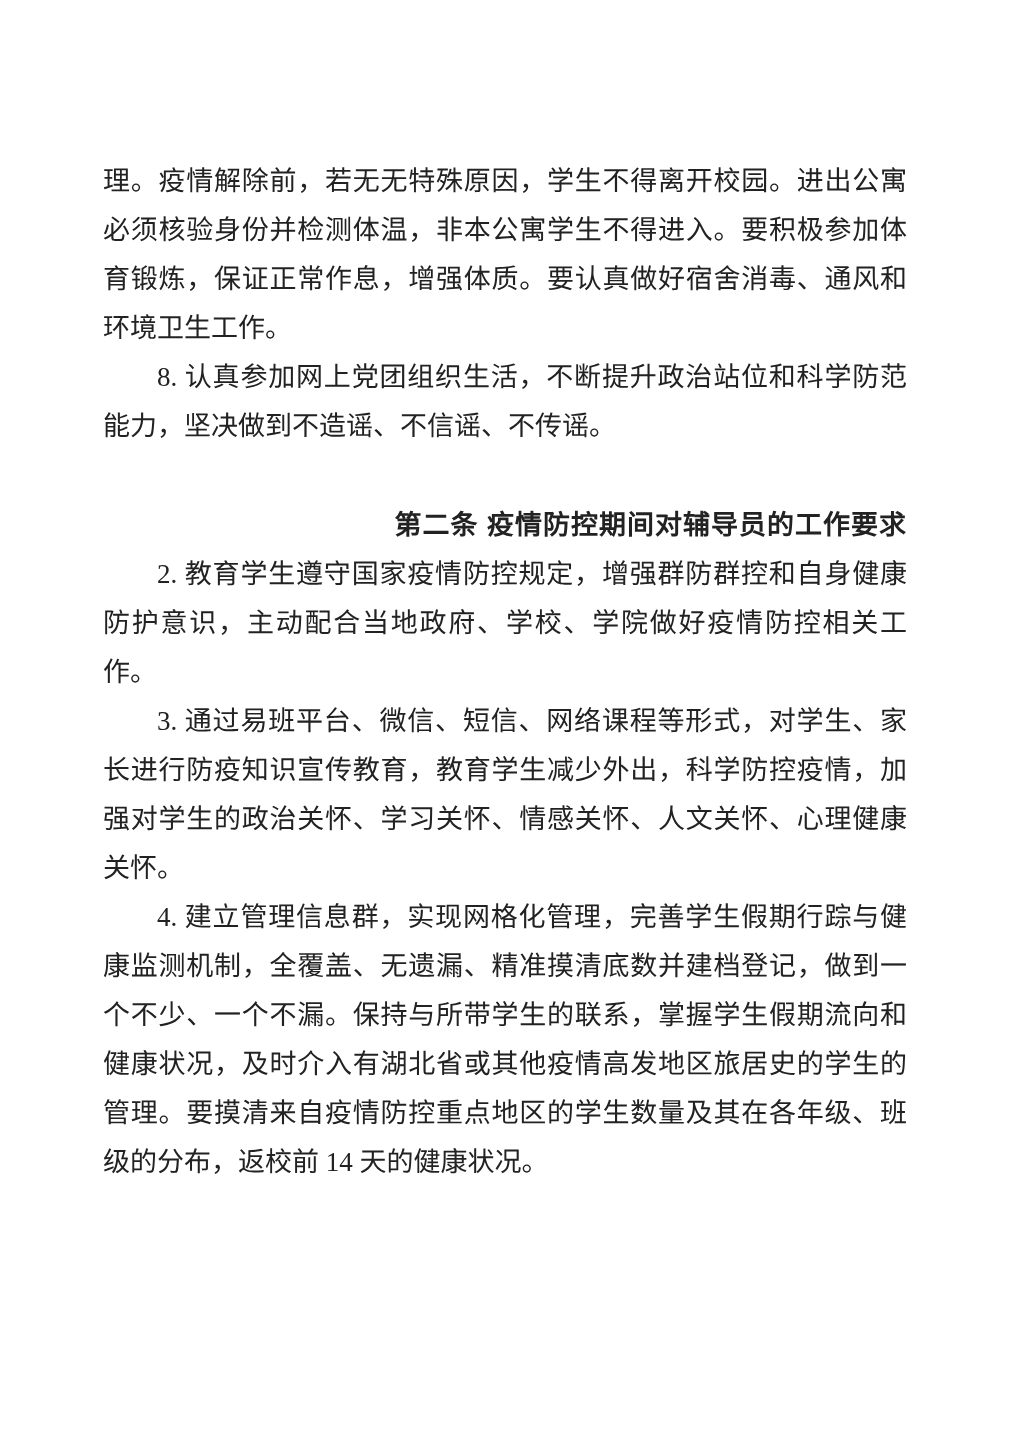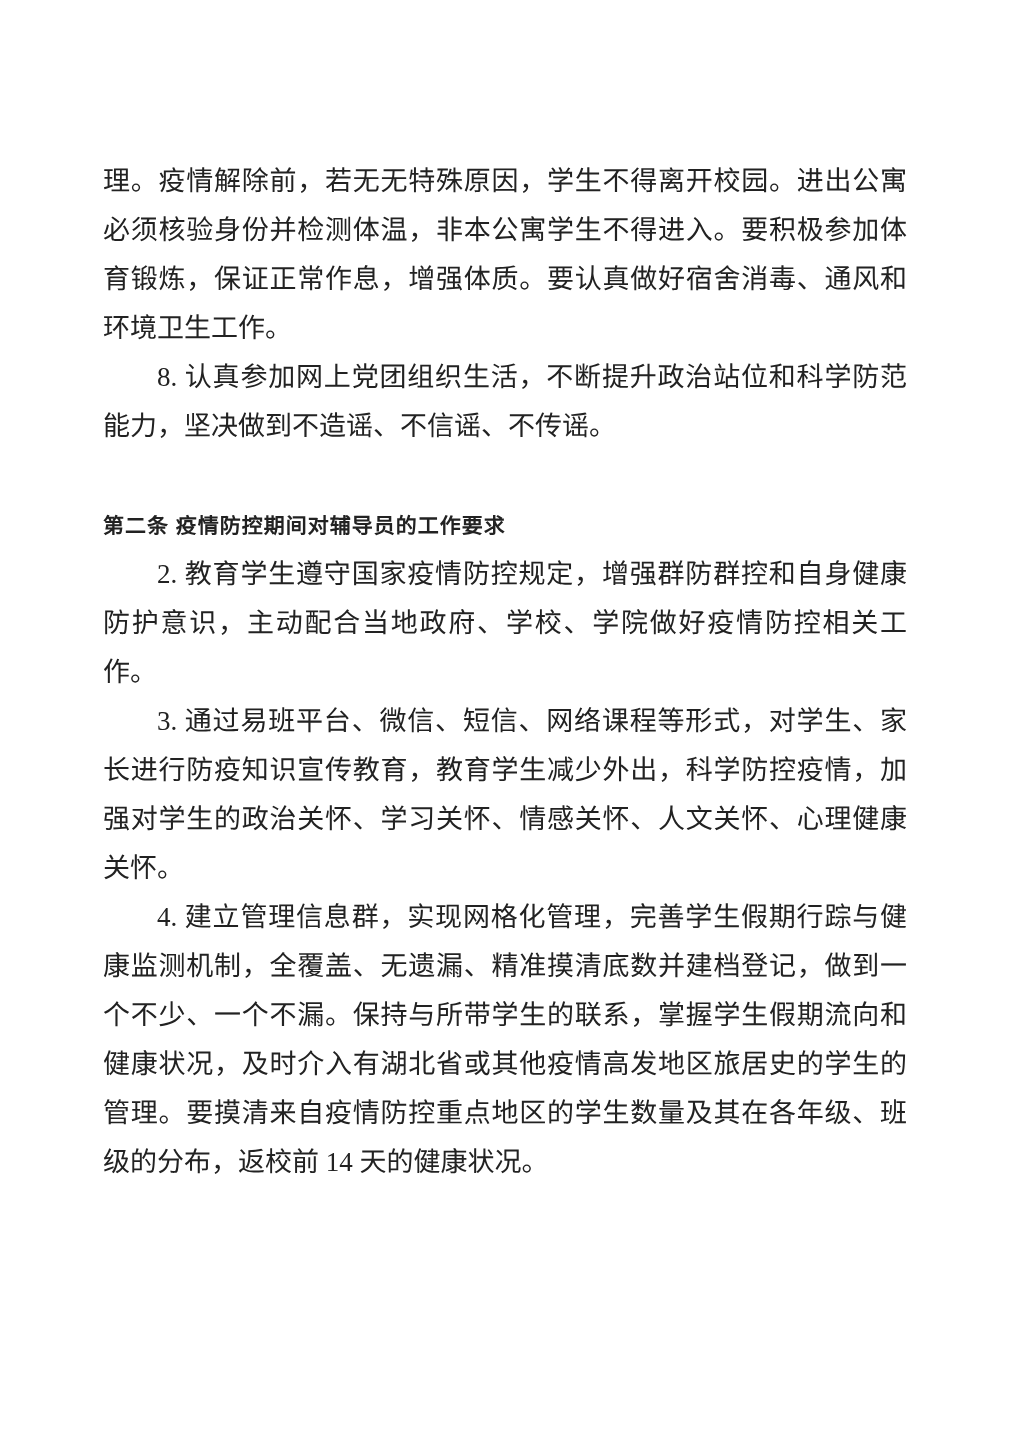--- a/index.html
+++ b/index.html
@@ -26,24 +26,24 @@
     text-align: justify;
     text-justify: inter-ideograph;
     word-break: break-all;
   }
   .body-para.indent-2em {
     text-indent: 2em;
   }
   .section-heading {
     font-family: "Liberation Sans", "DejaVu Sans", sans-serif;
     font-weight: bold;
-    font-size: 21px;
+    font-size: 27px;
     line-height: 49px;
     letter-spacing: 1px;
-    text-align: left;
+    text-align: right;
     margin: 50px 0 0 0;
   }
 </style>
 </head>
 <body>
 
 <div class="page">
   <p class="body-para">理。疫情解除前，若无无特殊原因，学生不得离开校园。进出公寓必须核验身份并检测体温，非本公寓学生不得进入。要积极参加体育锻炼，保证正常作息，增强体质。要认真做好宿舍消毒、通风和环境卫生工作。</p>
 
   <p class="body-para indent-2em">8. 认真参加网上党团组织生活，不断提升政治站位和科学防范能力，坚决做到不造谣、不信谣、不传谣。</p>

